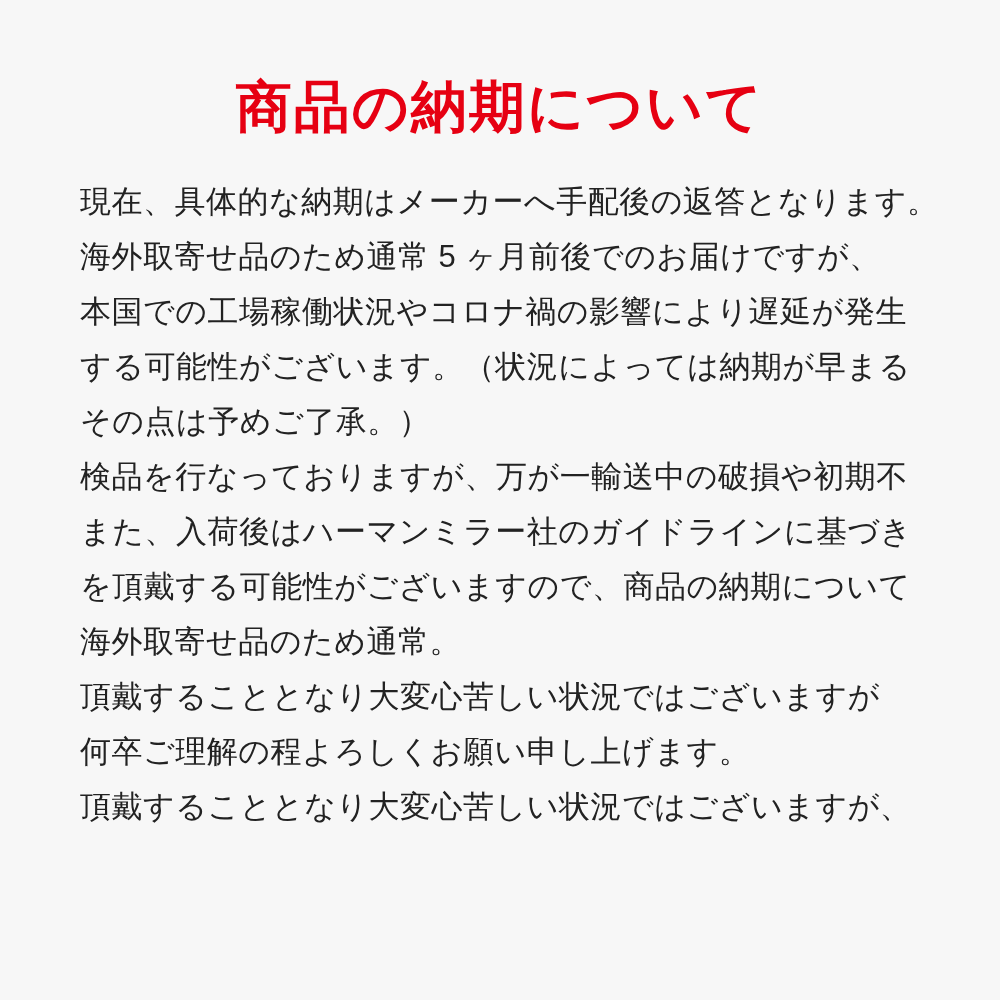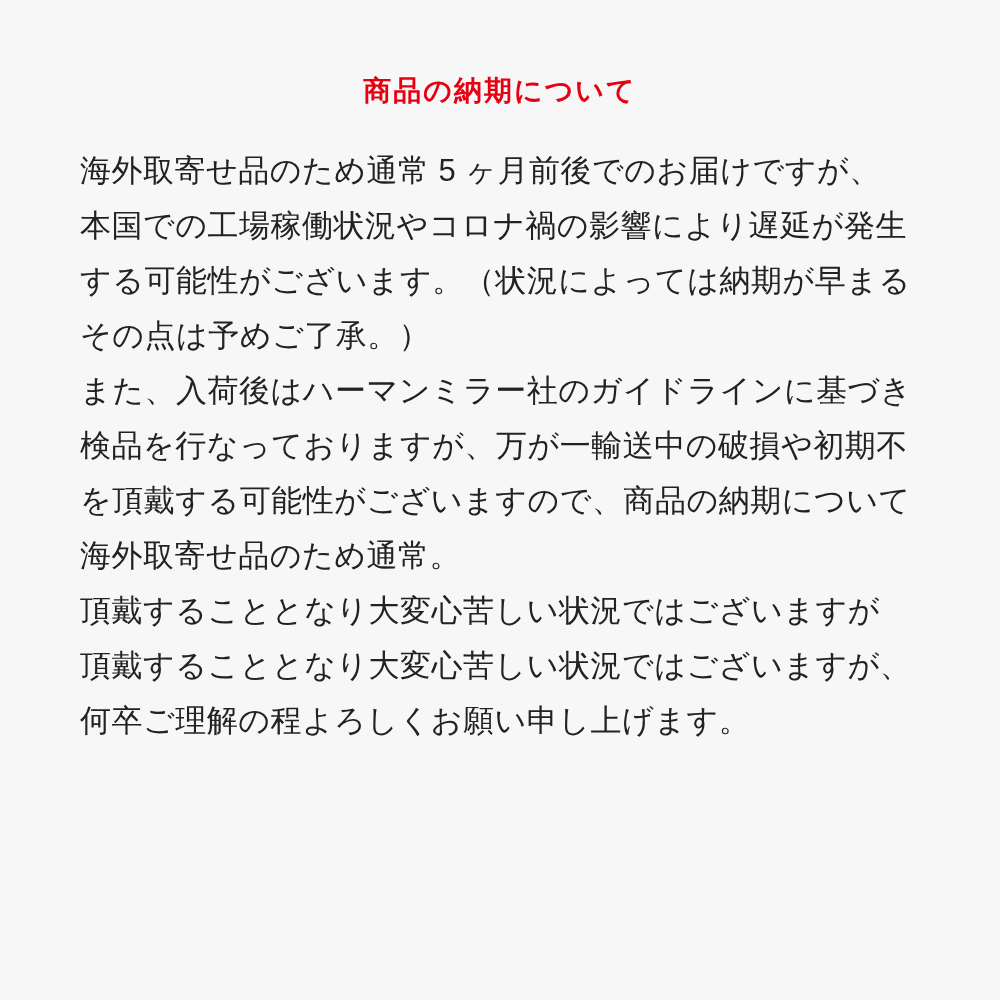--- a/index.html
+++ b/index.html
@@ -11,21 +11,21 @@
     width: 1000px;
     height: 1000px;
     background: #f7f7f7;
     font-family: "Liberation Sans", sans-serif;
     overflow: hidden;
     box-sizing: border-box;
   }
   .title {
     margin-top: 76px;
     text-align: center;
-    font-size: 28px;
+    font-size: 56px;
     font-weight: 700;
     letter-spacing: 2px;
     color: #e60012;
     line-height: 1.1;
   }
   .body-text {
     margin-top: 36px;
     padding-left: 80px;
     padding-right: 60px;
     color: #222222;
@@ -44,39 +44,40 @@
 </style>
 </head>
 <body>
 
 <div class="page">
 
   <div class="title">商品の納期について</div>
 
   <div class="body-text">
 
+    <div class="body-line">現在、具体的な納期はメーカーへ手配後の返答となります。</div>
 
     <div class="body-line">海外取寄せ品のため通常 5 ヶ月前後でのお届けですが、</div>
 
 
     <div class="body-line">本国での工場稼働状況やコロナ禍の影響により遅延が発生</div>
 
     <div class="body-line">する可能性がございます。（状況によっては納期が早まる</div>
 
     <div class="body-line">その点は予めご了承。）</div>
 
+    <div class="body-line">検品を行なっておりますが、万が一輸送中の破損や初期不</div>
+
     <div class="body-line">また、入荷後はハーマンミラー社のガイドラインに基づき</div>
-
-    <div class="body-line">検品を行なっておりますが、万が一輸送中の破損や初期不</div>
 
 
     <div class="body-line">を頂戴する可能性がございますので、商品の納期について</div>
 
     <div class="body-line">海外取寄せ品のため通常。</div>
 
     <div class="body-line">頂戴することとなり大変心苦しい状況ではございますが</div>
 
+    <div class="body-line">何卒ご理解の程よろしくお願い申し上げます。</div>
+
     <div class="body-line">頂戴することとなり大変心苦しい状況ではございますが、</div>
-
-    <div class="body-line">何卒ご理解の程よろしくお願い申し上げます。</div>
 
   </div>
 </div>
 
 </body></html>

